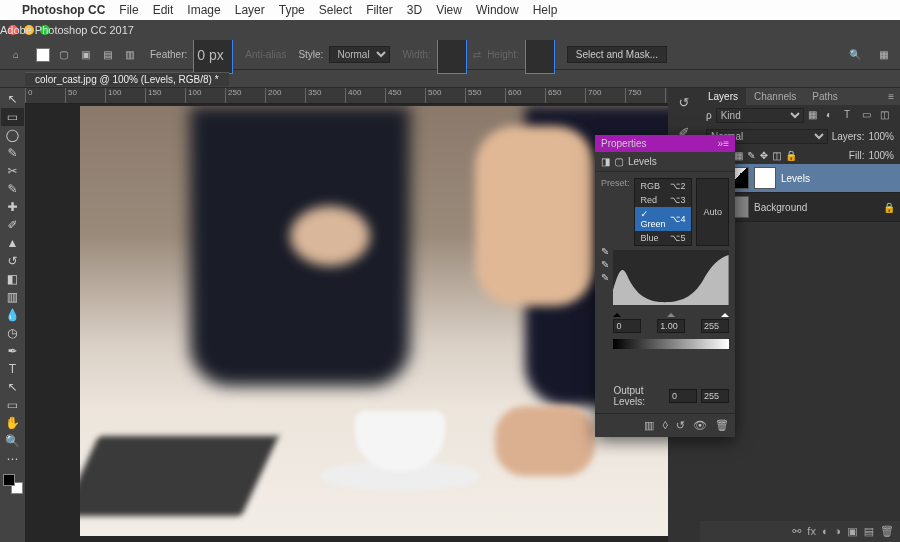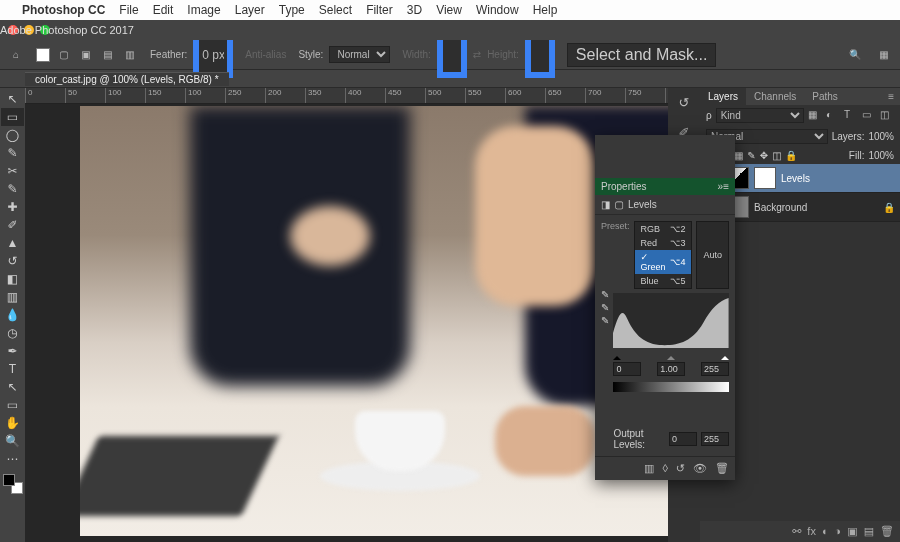--- a/index.html
+++ b/index.html
@@ -10,23 +10,23 @@
 .menubar .app { font-weight:600; }
 .titlebar { height:20px; background:#434343; display:flex; align-items:center; position:relative; font-size:11px; }
 .traffic { display:flex; gap:6px; padding-left:8px; }
 .dot { width:10px; height:10px; border-radius:50%; }
 .red{background:#ff5f57}.yellow{background:#febc2e}.green{background:#28c840}
 .titlebar .title { position:absolute; left:0; right:0; text-align:left; color:#ddd; pointer-events:none; }
 .optionsbar { height:30px; background:#434343; border-bottom:1px solid #2a2a2a; display:flex; align-items:center; padding:0 8px; gap:12px; font-size:10px; color:#bbb; }
 .optionsbar .group { display:flex; align-items:center; gap:6px; }
 .optionsbar .swatch { width:14px; height:14px; background:#fff; border:1px solid #777; }
 .optionsbar .iconbtn { width:16px; height:16px; display:flex; align-items:center; justify-content:center; color:#bbb; }
-.optionsbar input { width:40px; background:#2e2e2e; border:6px solid #3b82f6; color:#bbb; font-size:12px; padding:10px 3px; }
+.optionsbar input { width:40px; background:#2e2e2e; border:1px solid #3b82f6; color:#bbb; font-size:14px; padding:10px 3px; }
 .optionsbar select { background:#2e2e2e; border:1px solid #222; color:#bbb; font-size:10px; padding:1px 3px; }
-.optionsbar .maskbtn { background:#2e2e2e; border:1px solid #222; padding:2px 8px; color:#ccc; font-size:16px; }
+.optionsbar .maskbtn { background:#2e2e2e; border:1px solid #222; padding:2px 8px; color:#ccc; font-size:10px; }
 .optionsbar .dim { color:#666; }
 .tabbar { height:18px; background:#434343; border-bottom:1px solid #2a2a2a; display:flex; align-items:center; padding-left:25px; }
 .tabbar .tab { background:#3a3a3a; padding:1px 10px; font-size:10px; color:#eee; border-top:1px solid #555; }
 .main { display:flex; height:454px; }
 .toolbox { width:25px; background:#434343; display:flex; flex-direction:column; align-items:center; padding-top:2px; gap:0; }
 .toolbox .tool { width:23px; height:18px; display:flex; align-items:center; justify-content:center; font-size:12px; color:#ccc; cursor:pointer; }
 .toolbox .tool.sel { background:#2a2a2a; }
 .toolbox .swatches { margin-top:6px; width:20px; height:20px; position:relative; }
 .toolbox .swatches .fg{position:absolute;top:0;left:0;width:12px;height:12px;background:#000;border:1px solid #888;}
 .toolbox .swatches .bg{position:absolute;bottom:0;right:0;width:12px;height:12px;background:#fff;border:1px solid #888;}
@@ -59,21 +59,21 @@
 .layer.sel { background:#5b7ba0; color:#fff;}
 .layer .eye{width:14px;font-size:11px;text-align:center;}
 .layer .thumb{width:26px;height:22px;background:#888;border:1px solid #555;}
 .layer .thumb.adj{background:linear-gradient(135deg,#fff 50%,#000 50%);}
 .layer .mask{width:22px;height:22px;background:#fff;border:1px solid #555;}
 .layer .name{font-size:10px;}
 .layer .lock{margin-left:auto;font-size:10px;}
 .layers-footer{margin-top:auto;display:flex;justify-content:flex-end;gap:6px;padding:4px 6px;background:#383838;}
 .layers-footer span{font-size:11px;color:#aaa;cursor:pointer;}
 .properties { position:absolute; left:595px; top:135px; width:140px; background:#383838; box-shadow:0 4px 16px rgba(0,0,0,.6); font-size:10px; color:#ccc;}
-.properties .hdr{background:#14532d;padding:3px 6px;display:flex;align-items:center;justify-content:space-between;margin-top:43px;}
+.properties .hdr{background:#a21caf;padding:3px 6px;display:flex;align-items:center;justify-content:space-between;}
 .properties .sub{padding:4px 6px;display:flex;align-items:center;gap:4px;border-bottom:1px solid #2a2a2a;}
 .properties .body{padding:6px;}
 .properties select, .properties input{background:#2a2a2a;border:1px solid #1a1a1a;color:#ccc;font-size:9px;padding:1px 2px;}
 .properties .presetrow{display:flex;gap:4px;}
 .properties .presetrow .sel-open{flex:1; background:#2a2a2a;border:1px solid #1a1a1a; padding:0;}
 .properties .chmenu{background:#2a2a2a;}
 .properties .chmenu .opt{padding:2px 6px;display:flex;justify-content:space-between;font-size:9px;color:#ccc;}
 .properties .chmenu .opt.hl{background:#2d6cb2;color:#fff;align-items:center;}
 .properties .autobtn{background:#2a2a2a;border:1px solid #1a1a1a;padding:2px 6px;font-size:9px;color:#ccc;}
 .histo { width:100%; height:55px; background:#2a2a2a; margin:4px 0; position:relative;}

